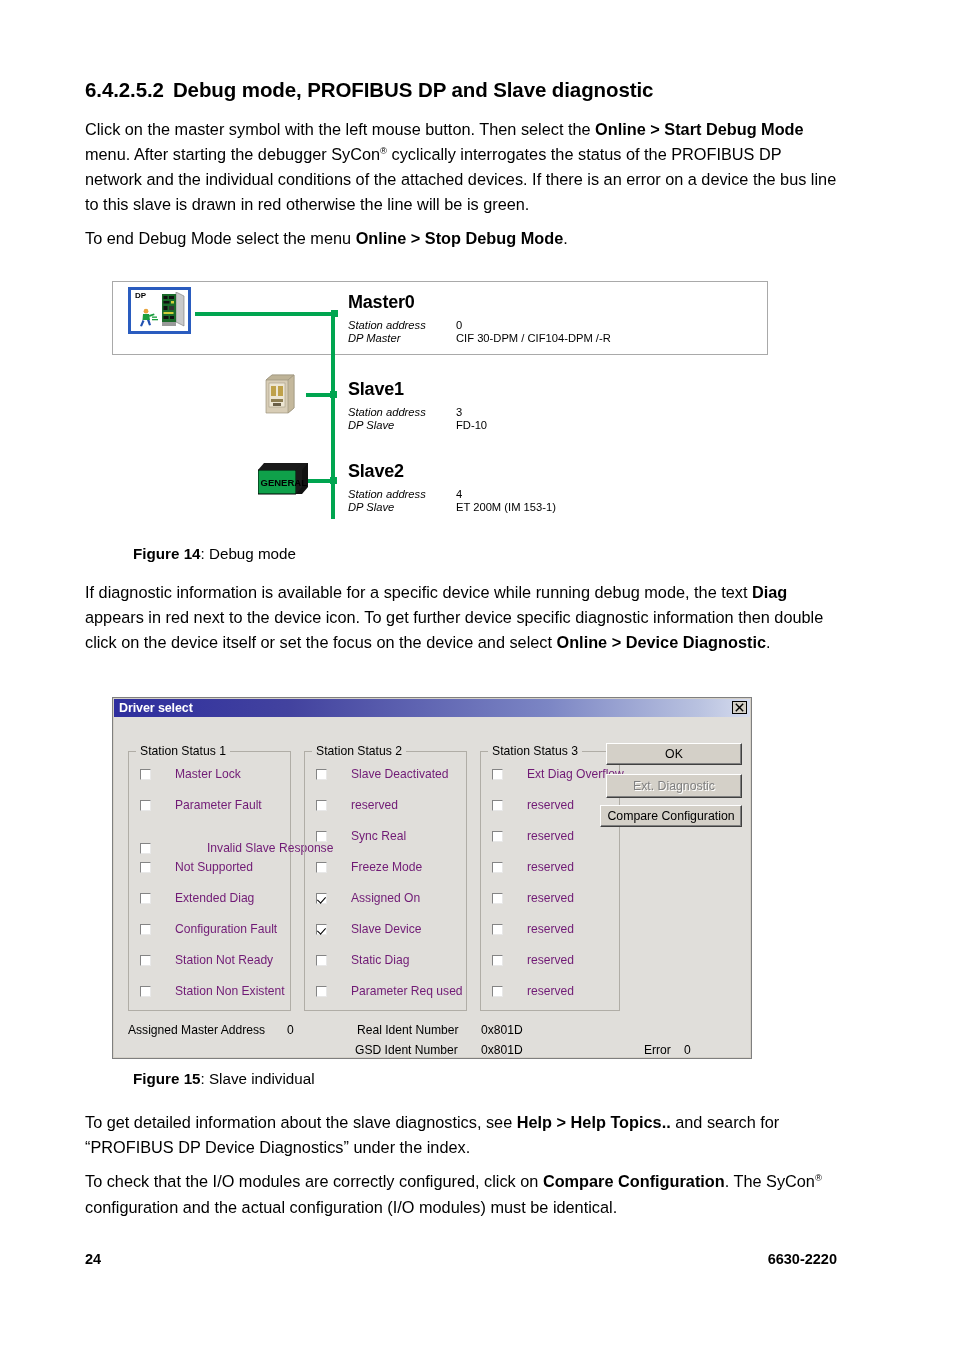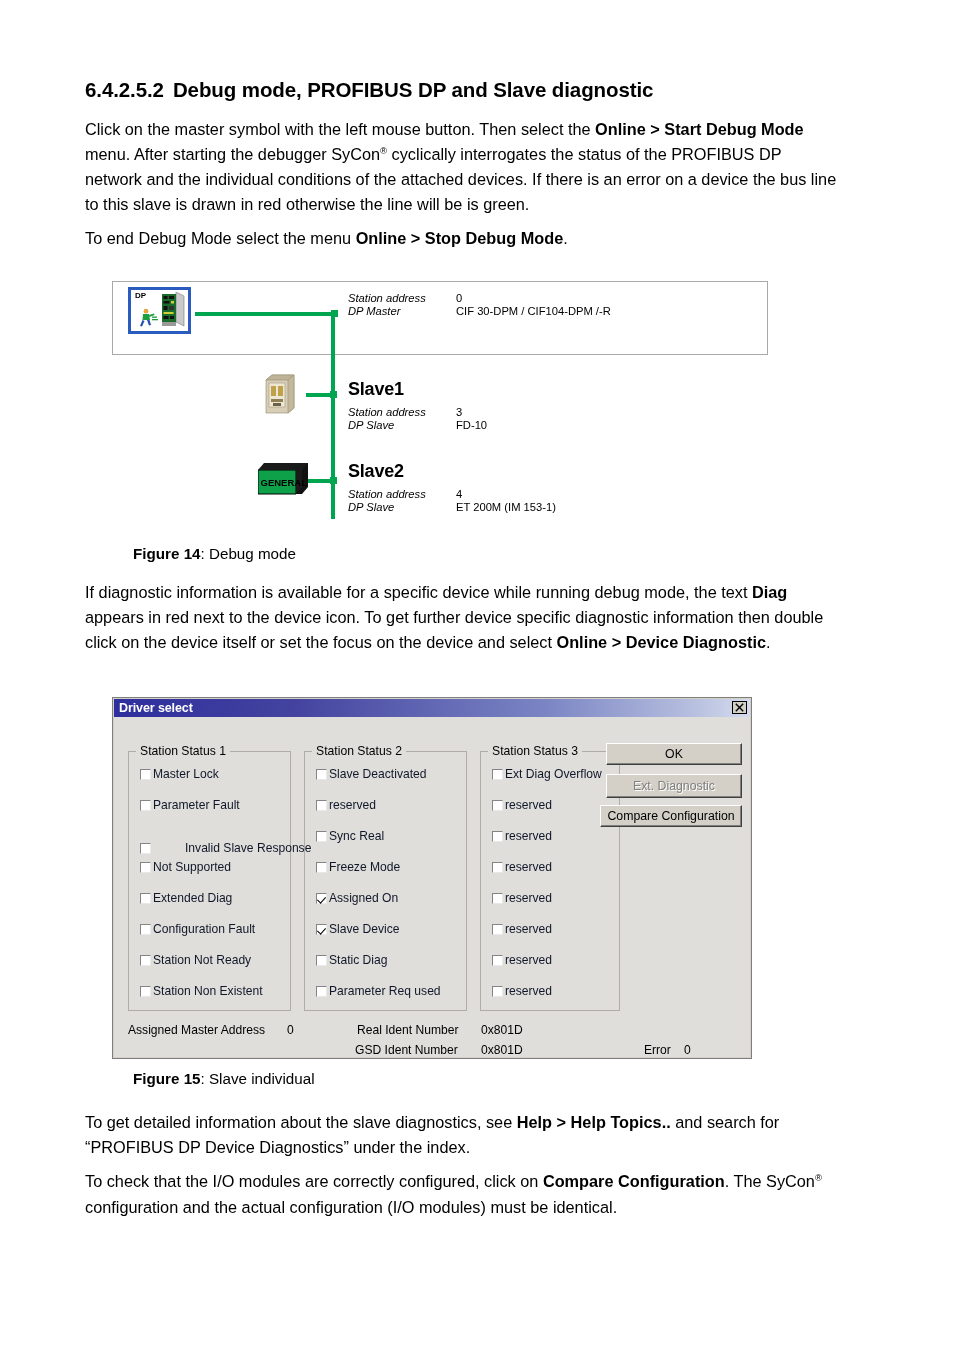--- a/index.html
+++ b/index.html
@@ -261,23 +261,23 @@
     position: absolute;
     left: 2px;
     top: 1px;
     width: 4px;
     height: 7px;
     border: solid #000;
     border-width: 0 1.6px 1.6px 0;
     transform: rotate(42deg);
   }
   .cb-label {
-    margin-left: 2px;
+    margin-left: 24px;
     font-size: 12.1px;
-    color: #0f172a;
+    color: #701a75;
     white-space: nowrap;
   }
 
   
   .dlg-footer {
     position: absolute;
     left: 0;
     top: 300px;
     width: 100%;
     height: 60px;
@@ -375,20 +375,21 @@
         <path d="M6 6 L12 6 L13 12 L5.5 12 Z" fill="#1B9E3E"></path>
         <path d="M12 7 L17 5.5 L17.6 7 L12.4 9 Z" fill="#1B9E3E"></path>
         <path d="M5.5 12 L3 18 L5 18.6 L7.5 13 Z" fill="#2050B0"></path>
         <path d="M10 12 L12 17.5 L14 17 L12.5 12 Z" fill="#2050B0"></path>
         <rect x="15" y="8.5" width="5" height="1.3" fill="#1B9E3E"></rect>
         <rect x="15" y="11" width="6" height="1.3" fill="#1B9E3E"></rect>
       </svg>
     </div>
 
     <div class="dev-text" style="left:236px; top:11px;">
+      <div class="dev-name">Master0</div>
       <table class="dev-props">
         <tbody>
             <tr>
           <td class="k">Station address</td>
           <td class="v">0</td>
         </tr>
         <tr>
           <td class="k">DP Master</td>
           <td class="v">CIF 30-DPM / CIF104-DPM /-R</td>
         </tr>
@@ -601,14 +602,18 @@
   <div class="fig-caption" style="left:113px; top:1069px;">
     <b>Figure 15</b><span>: Slave individual</span>
   </div>
 
   <div class="content" style="top:1110px;">
     <p class="para"><span>To get detailed information about the slave diagnostics, see </span><b>Help &gt; Help Topics..</b><span> and search for “PROFIBUS DP Device Diagnostics” under the index.</span></p>
 
     <p class="para"><span>To check that the I/O modules are correctly configured, click on </span><b>Compare Configuration</b><span>. The SyCon</span><span class="sup">®</span><span> configuration and the actual configuration (I/O modules) must be identical.</span></p>
   </div>
 
+  <div class="pg-footer">
+    <span class="pg-num">24</span>
+    <span class="pg-doc">6630-2220</span>
+  </div>
 
 </div>
 
 </body></html>

